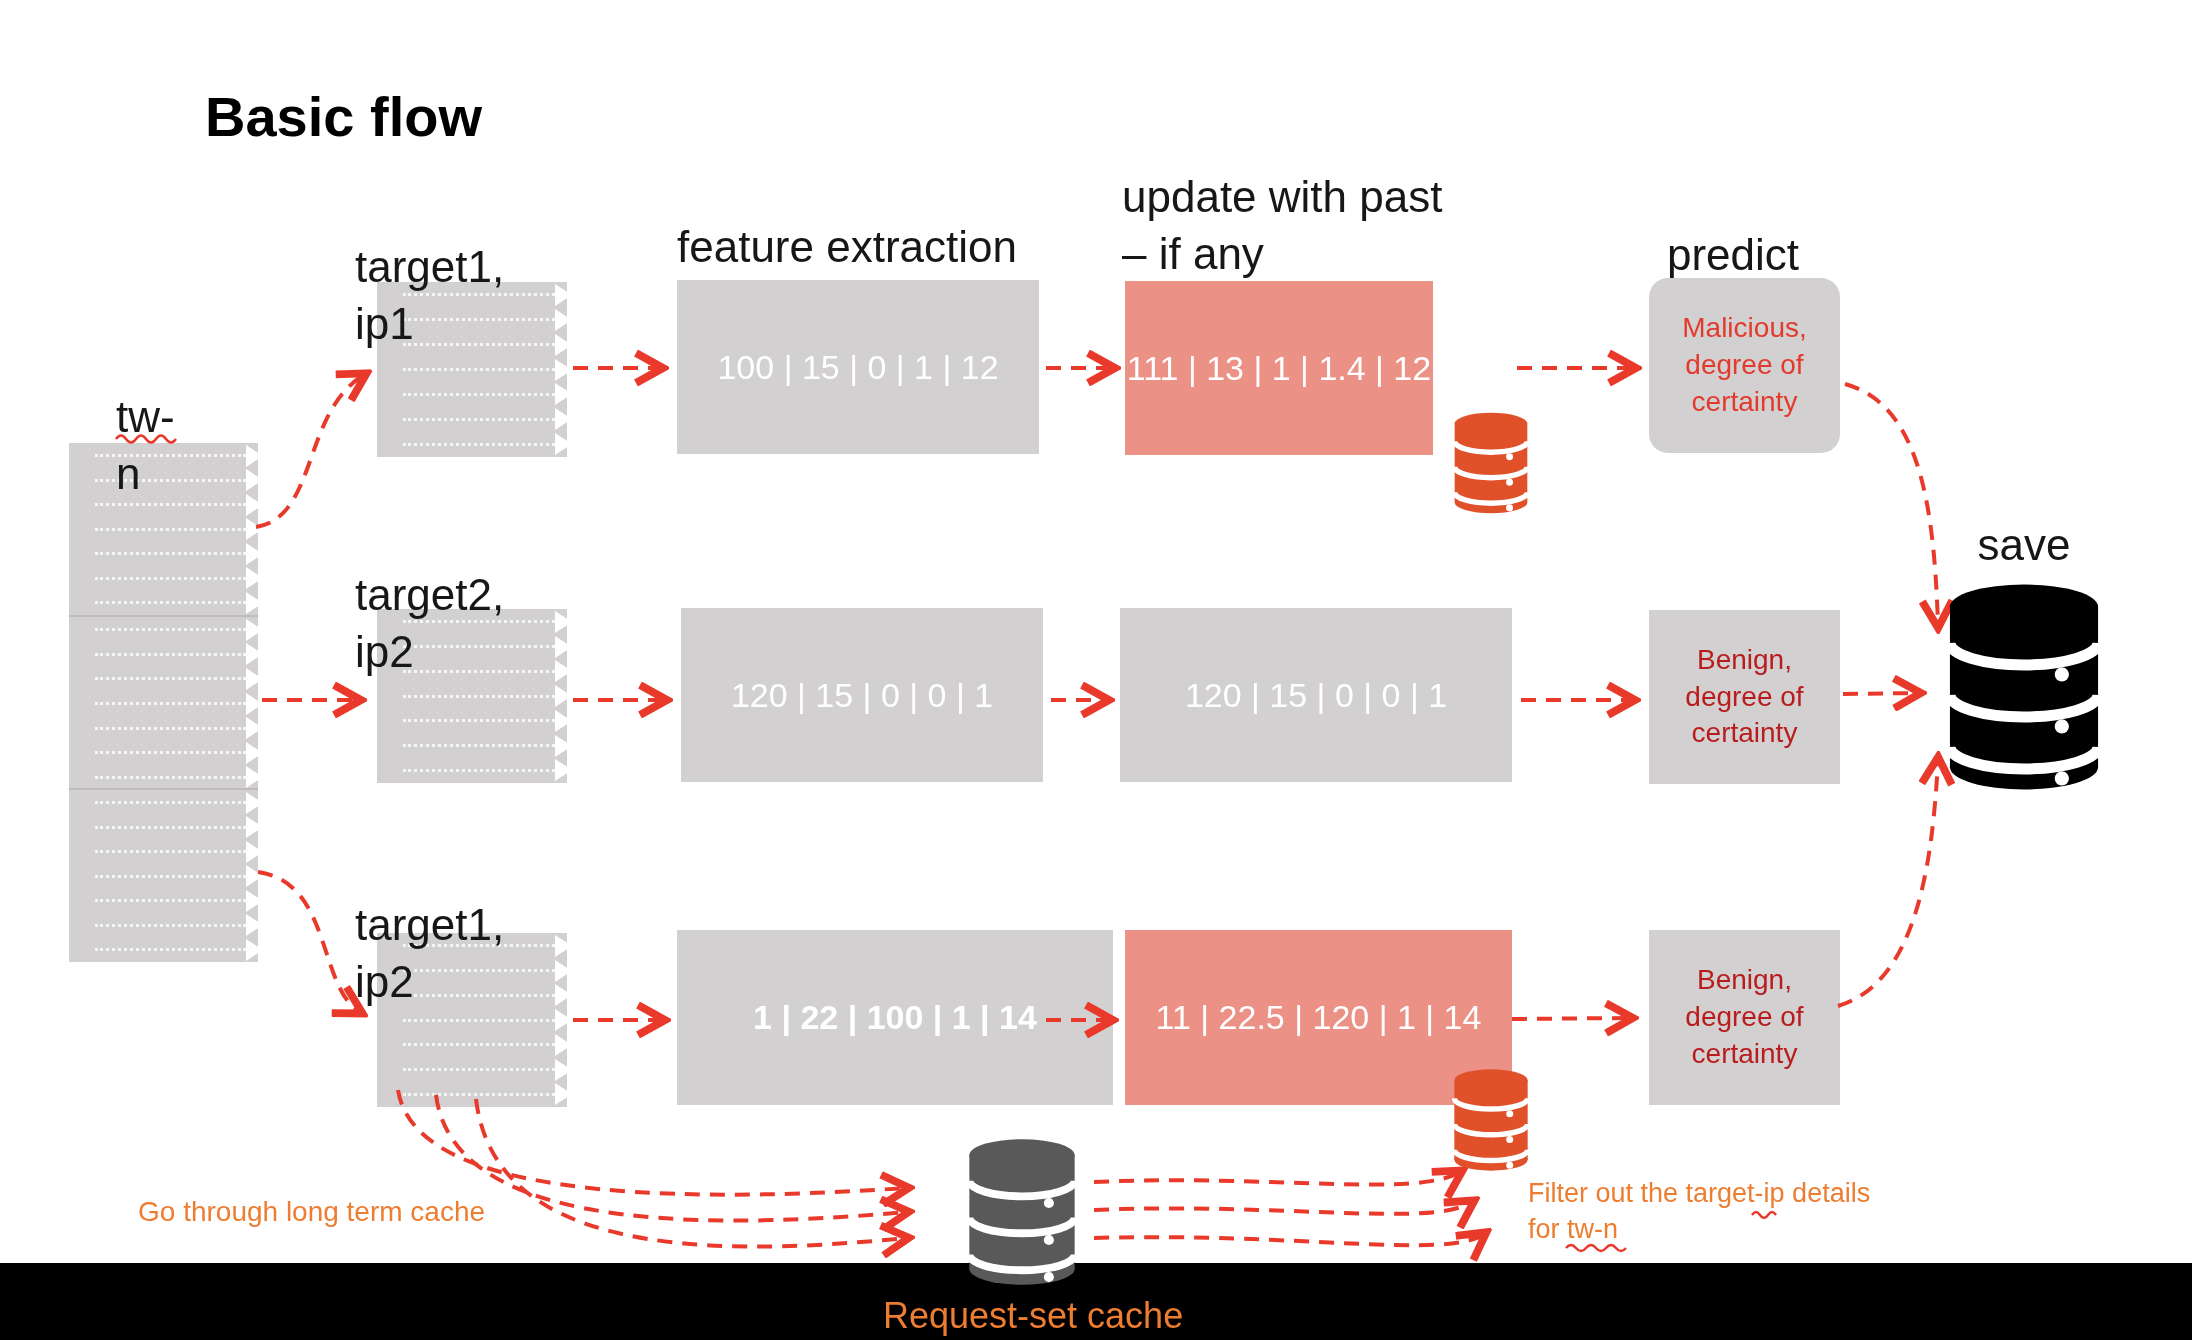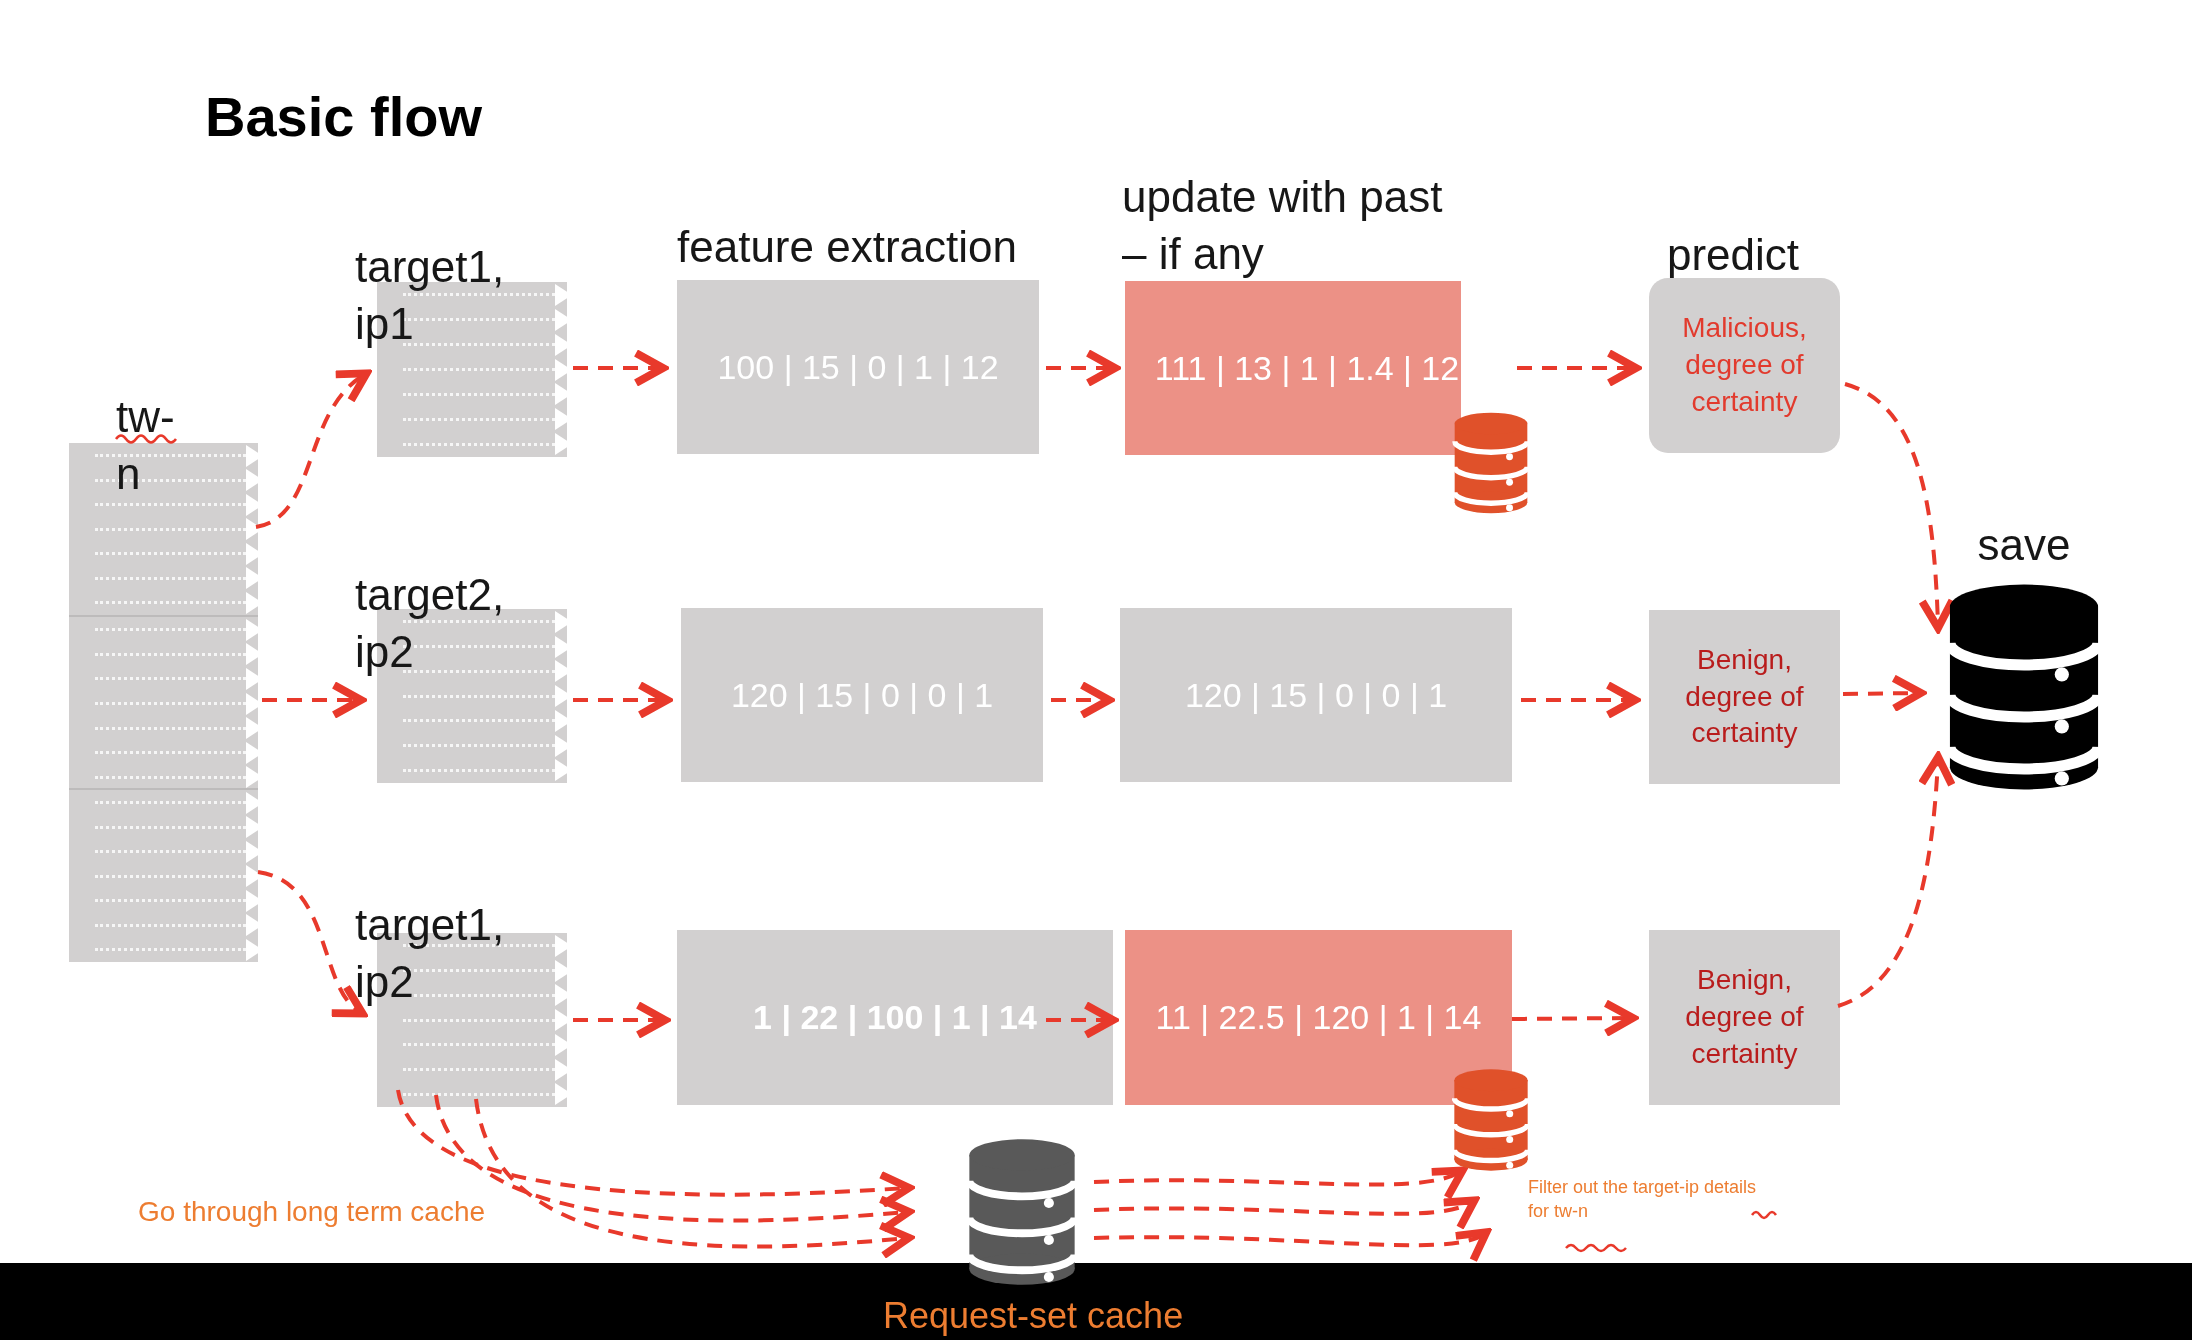--- a/index.html
+++ b/index.html
@@ -182,21 +182,21 @@
         <div class="tri"></div>
       </div>
       <div class="srow">
         <div class="dotline"></div>
         <div class="tri"></div>
       </div>
     </div>
   <div class="abs valuebox gray" style="left:677px;top:280px;width:362px;height:174px;">
       <span>100 | 15 | 0 | 1 | 12</span>
     </div>
-  <div class="abs valuebox salmon" style="left:1125px;top:281px;width:308px;height:174px;padding-left:28px;">
+  <div class="abs valuebox salmon" style="left:1125px;top:281px;width:308px;height:174px;">
       <span>111 | 13 | 1 | 1.4 | 12</span>
     </div>
   <div class="abs predbox pred-red" style="left:1649px;top:278px;width:191px;height:175px;"><span>Malicious,
 degree of
 certainty</span></div>
 
   <div class="abs rowlabel" style="left:355px;top:566px;">target2,
 ip2</div>
   <div class="abs stripebox" style="left:377px;top:609px;width:190px;height:174px;">
       <div class="srow">
@@ -326,16 +326,16 @@
     </svg>
   <svg class="abs db db-gray" style="left:966px;top:1136px;width:112px;height:152px;" viewBox="0 0 100 132">
       <use href="#dbicon"></use>
     </svg>
   <svg class="abs db db-black" style="left:1945px;top:583px;width:158px;height:208px;" viewBox="0 0 100 132">
       <use href="#dbicon"></use>
     </svg>
 
   <div class="abs note" style="left:138px;top:1194px;font-size:28px;">Go through long term cache</div>
   <div class="abs note" style="left:883px;top:1292px;font-size:36px;">Request-set cache</div>
-  <div class="abs note" style="left:1528px;top:1176px;font-size:18px;">Filter out the target-ip details
+  <div class="abs note" style="left:1528px;top:1176px;font-size:27px;">Filter out the target-ip details
 for tw-n</div>
 
 </div>
 
 </body></html>

